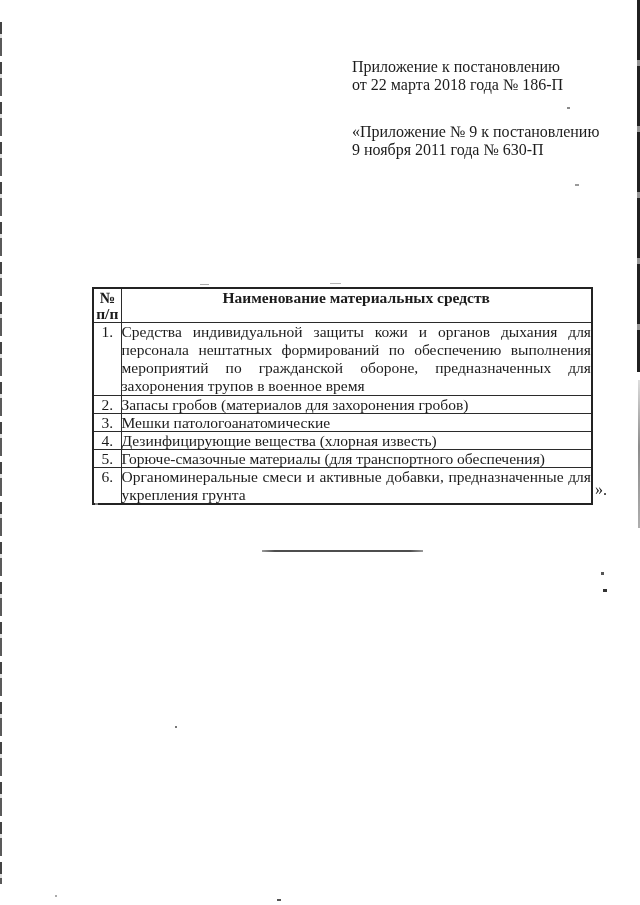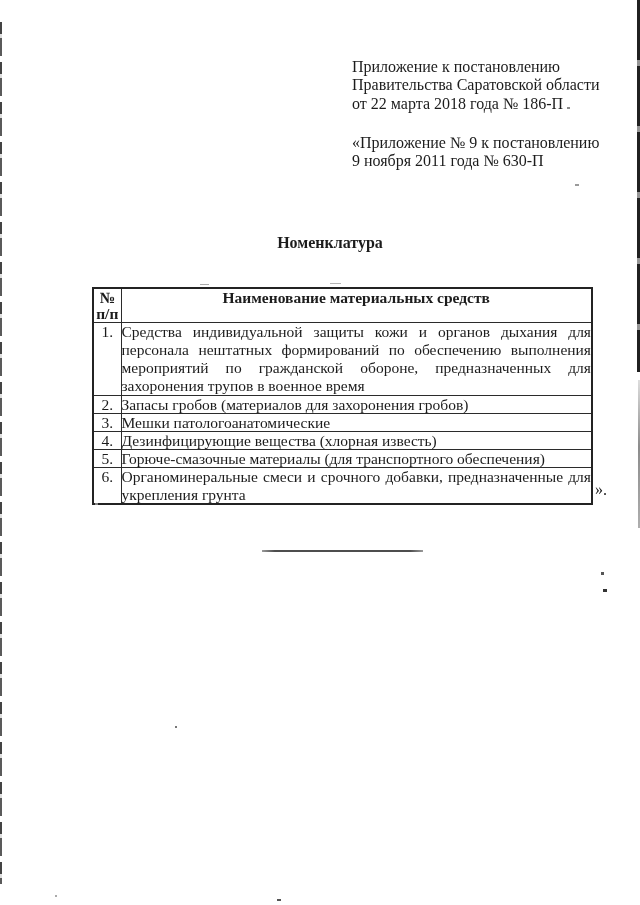--- a/index.html
+++ b/index.html
@@ -27,21 +27,21 @@
   .edge-right-gray {
     position: absolute; left: 638px; top: 380px; width: 2px; height: 148px;
     background: linear-gradient(to bottom, rgba(120,120,120,.25), rgba(120,120,120,.85) 45%, rgba(120,120,120,.6));
   }
 
   .ref-block {
     position: absolute; left: 352px; width: 262px;
     font-size: 16px; line-height: 18.4px; white-space: nowrap;
   }
   .ref-primary { top: 58px; }
-  .ref-secondary { top: 134px; }
+  .ref-secondary { top: 123px; }
 
   .title-block {
     position: absolute; left: 45px; top: 233px; width: 570px;
     text-align: center; font-weight: bold; font-size: 16px; line-height: 19.5px;
   }
 
   table.nom {
     position: absolute; left: 92px; top: 287px; width: 501px;
     border-collapse: collapse; table-layout: fixed;
     font-size: 15.5px;
@@ -84,31 +84,29 @@
 <body>
 
 <div class="page">
 
   <div class="edge-left"></div>
   <div class="edge-right-dark"></div>
   <div class="edge-right-gray"></div>
 
   <div class="ref-block ref-primary">
     <div>Приложение к постановлению</div>
-    <div>Правительства Саратовской области</div>
     <div>от 22 марта 2018 года № 186-П</div>
   </div>
 
   <div class="ref-block ref-secondary">
     <div>«Приложение № 9 к постановлению</div>
     <div>9 ноября 2011 года № 630-П</div>
   </div>
 
   <div class="title-block">
-    <div>Номенклатура</div>
   </div>
 
   <table class="nom">
     <colgroup>
         <col class="c-num">
         <col class="c-name">
       </colgroup>
     <tbody>
         <tr class="thead">
       <th>
@@ -132,21 +130,21 @@
     <tr class="rs">
       <td class="num">4.</td>
       <td class="name">Дезинфицирующие вещества (хлорная известь)</td>
     </tr>
     <tr class="rs">
       <td class="num">5.</td>
       <td class="name">Горюче-смазочные материалы (для транспортного обеспечения)</td>
     </tr>
     <tr class="r6">
       <td class="num">6.</td>
-      <td class="name just">Органоминеральные смеси и срочного добавки, предназначенные для укрепления грунта</td>
+      <td class="name just">Органоминеральные смеси и активные добавки, предназначенные для укрепления грунта</td>
     </tr>
   </tbody>
     </table>
 
   <div class="closing-mark">».</div>
 
   <div class="end-rule"></div>
 
   <div class="speck sp1"></div>
   <div class="speck sp2"></div>

